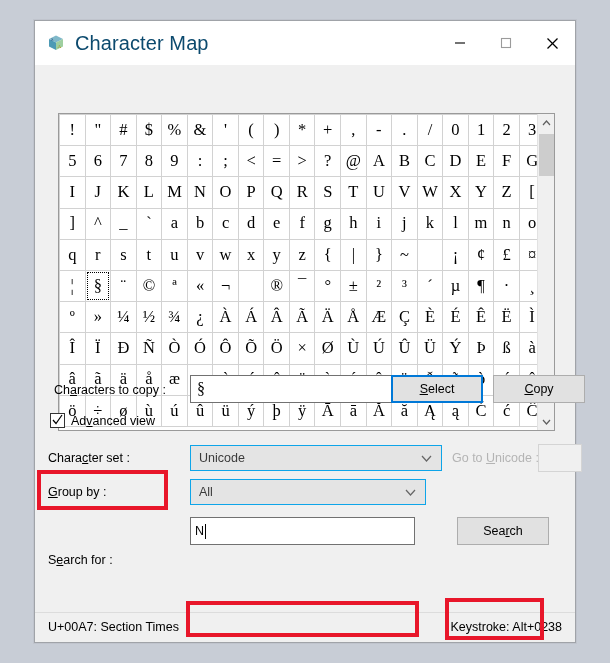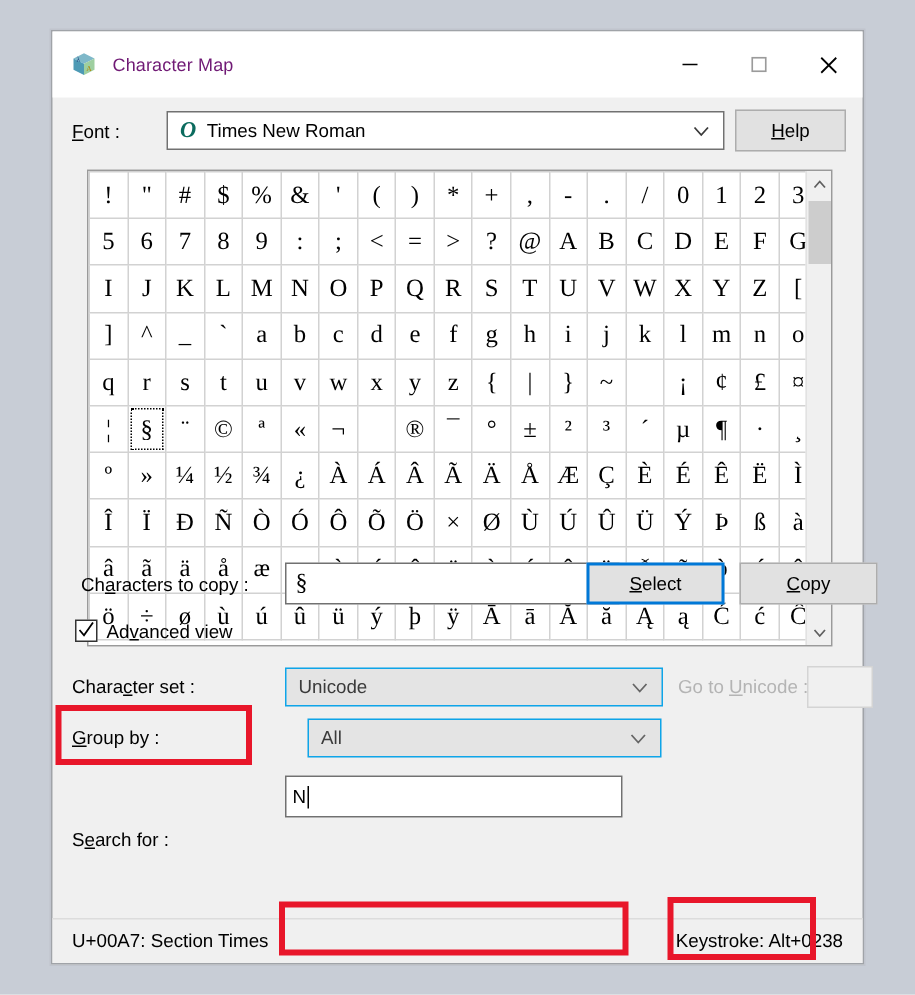--- a/index.html
+++ b/index.html
@@ -29,22 +29,22 @@
     position:relative;
     box-sizing:border-box;
   }
   .title-icon{
     width:18px;height:18px;
     margin-left:12px;margin-right:10px;
     position:relative;
     flex:none;
   }
   .title-text{
-    font-size:12px;
-    color:#701a75;
+    font-size:20px;
+    color:#0c4a6e;
     letter-spacing:0.1px;
   }
   .win-controls{
     position:absolute;right:0;top:0;height:44px;display:flex;
   }
   .win-btn{
     width:46px;height:44px;
     display:flex;align-items:center;justify-content:center;
     cursor:default;
   }
@@ -183,21 +183,21 @@
   .combo-dis{
     position:absolute;
     height:26px;
     background:#e4e4e4;border:1px solid #0ea5e9;
     box-sizing:border-box;
     display:flex;align-items:center;
     padding-left:8px;
     font-size:12.5px;color:#3a3a3a;
   }
   .combo-dis.charset{left:155px;top:424px;width:252px;}
-  .combo-dis.groupby{left:155px;top:458px;width:236px;margin-left:15px;}
+  .combo-dis.groupby{left:155px;top:458px;width:236px;}
 
   .goto-label{
     left:417px;top:430px;color:#b4b4b4;
   }
   .goto-box{
     position:absolute;left:503px;top:423px;
     width:44px;height:28px;
     background:#f0f0f0;border:1px solid #d4d4d4;
     box-sizing:border-box;
   }
@@ -270,35 +270,20 @@
       </div>
       <div class="win-btn">
         <svg width="13" height="13" viewBox="0 0 13 13">
             <line x1="1.5" y1="1.5" x2="11.5" y2="11.5" stroke="#000" stroke-width="1.2"></line>
             <line x1="11.5" y1="1.5" x2="1.5" y2="11.5" stroke="#000" stroke-width="1.2"></line>
           </svg>
       </div>
     </div>
   </div>
 
-  <div class="font-row">
-    <div class="lbl font-label"><span class="u">F</span>ont :</div>
-    <div class="font-combo">
-      <span class="ot-icon">O</span>
-      <span class="combo-text">Times New Roman</span>
-      <span class="combo-arrow">
-        <svg width="11" height="7" viewBox="0 0 11 7">
-            <polyline points="1,1 5.5,6 10,1" fill="none" stroke="#3a3a3a" stroke-width="1.2"></polyline>
-          </svg>
-      </span>
-    </div>
-    <div class="help-btn">
-        <span><span class="u">H</span>elp</span>
-      </div>
-  </div>
 
   <div class="grid-wrap">
     <table class="grid">
       <tbody id="grid-body">
           <tr>
             <td>!</td>
             <td>"</td>
             <td>#</td>
             <td>$</td>
             <td>%</td>
@@ -573,20 +558,23 @@
           <polyline points="1,1 5.5,6 10,1" fill="none" stroke="#666" stroke-width="1.2"></polyline>
         </svg>
     </span>
   </div>
 
   <div class="lbl searchfor-label">S<span class="u">e</span>arch for :</div>
   <div class="search-input">
     <span>N</span>
       <span class="caret"></span>
   </div>
+  <div class="btn search">
+      <span>Sea<span class="u">r</span>ch</span>
+    </div>
 
   <div class="statusbar">
     <div class="status-left">U+00A7: Section Times</div>
     <div class="status-right">Keystroke: Alt+0238</div>
   </div>
 </div>
 
 <div class="redbox adv"></div>
 <div class="redbox searchin"></div>
 <div class="redbox searchbtn"></div>

